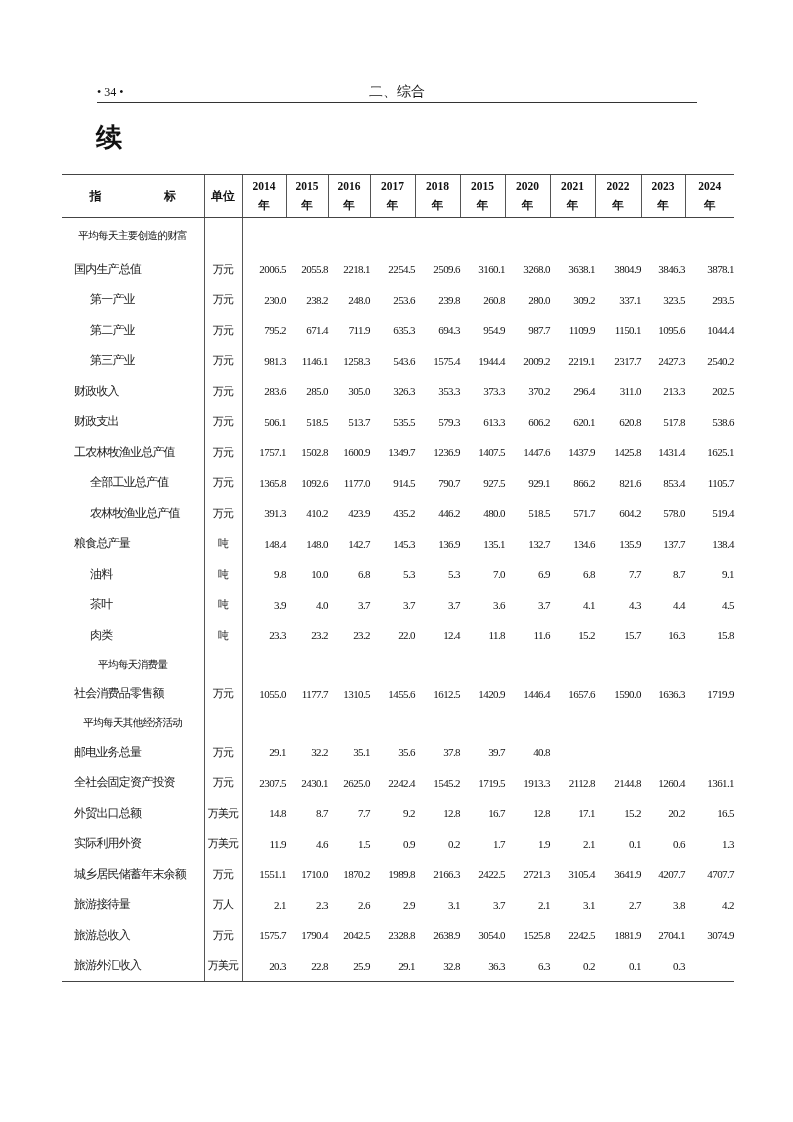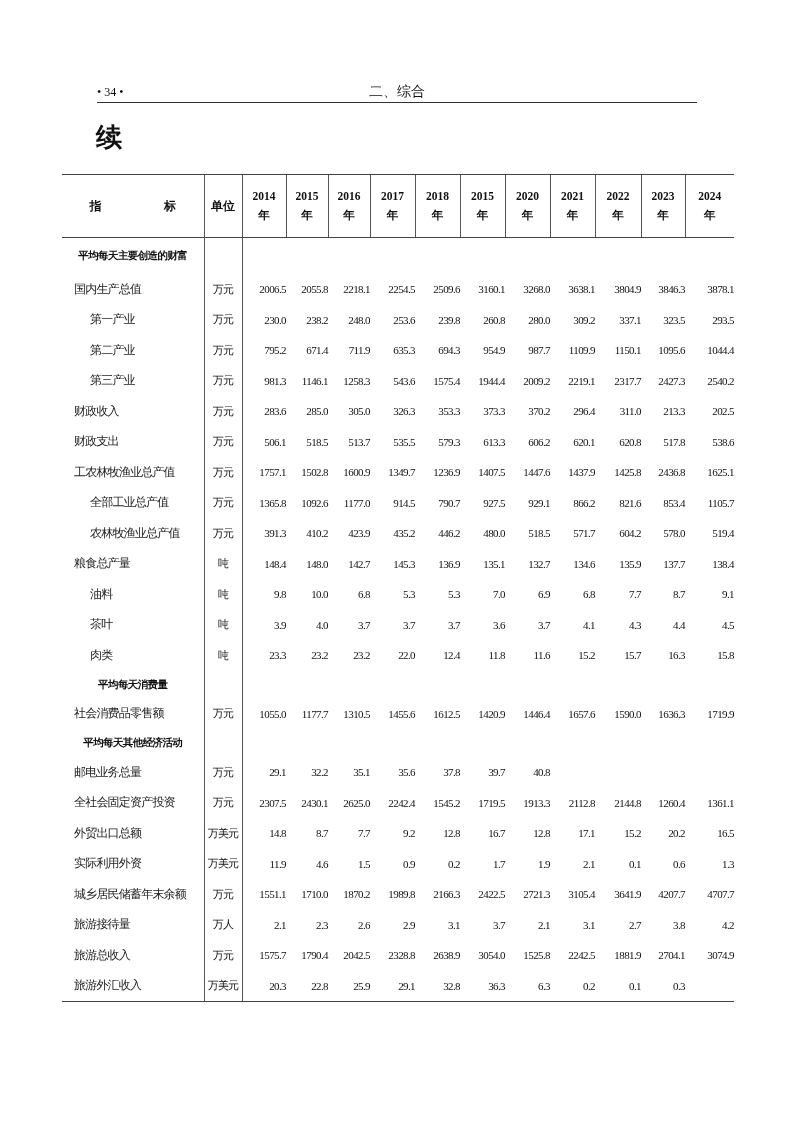--- a/index.html
+++ b/index.html
@@ -4,33 +4,33 @@
 <style>
   html, body { margin:0; padding:0; background:#ffffff; }
   body { width:793px; height:1122px; position:relative; overflow:hidden;
          font-family:"Liberation Serif","DejaVu Serif",serif; color:#111; }
   .header { position:absolute; left:97px; top:80px; width:600px; height:22px; border-bottom:1.3px solid #333; }
   .page-num { position:absolute; left:0; top:5px; font-size:12px; }
   .section-title { position:absolute; left:0; right:0; top:3px; text-align:center; font-size:14px; font-family:"DejaVu Sans",sans-serif; }
   .cont { position:absolute; left:96px; top:120px; font-size:26px; font-weight:bold; font-family:"DejaVu Serif",serif; }
   table.main { position:absolute; left:62px; top:174px; width:672px; border-collapse:collapse; table-layout:fixed; font-size:11px; }
   table.main th, table.main td { padding:0; }
-  thead tr { height:63px; }
+  thead tr { height:43px; }
   thead th { border-top:1.5px solid #444; border-bottom:1.3px solid #444; border-left:1px solid #555; font-weight:bold; text-align:center; line-height:19px; font-size:11.5px; }
   thead th:first-child { border-left:none; }
   thead th.yr { font-family:"Liberation Serif",serif; }
   .ind-h { font-family:"DejaVu Sans",sans-serif; font-size:12px; letter-spacing:0; }
   .ind-h span { display:inline-block; }
   .unit-h { font-family:"DejaVu Sans",sans-serif; font-size:12px;margin-left:13px; }
   tbody td { height:30.5px; text-align:right; padding-right:8px; font-size:11px; letter-spacing:-0.6px; vertical-align:middle; }
   tbody td.lbl { text-align:left; padding-left:12px; padding-right:0; font-family:Liberation Mono, monospace; font-size:12px; letter-spacing:-0.8px; color:#222; border-right:1px solid #555; white-space:nowrap; }
   tbody td.lbl.sub1 { padding-left:28px; }
   tbody td.lbl.sub2 { padding-left:28px; }
   tbody td.unit { text-align:center; padding:0; font-family:"DejaVu Sans",sans-serif; font-size:11px; letter-spacing:-0.8px; border-right:1.3px solid #555; }
-  tr.section td.sec { text-align:center; font-weight:bold; font-family:"DejaVu Sans",sans-serif; font-size:10.5px; letter-spacing:-0.6px; padding:0; border-right:1px solid #555; }
+  tr.section td.sec { text-align:center; font-weight:normal; font-family:"DejaVu Sans",sans-serif; font-size:10.5px; letter-spacing:-0.6px; padding:0; border-right:1px solid #555; }
   tr.section td.sec-unit { border-right:1.3px solid #555; }
   tr.section td { height:28px; }
   tbody tr:last-child td { border-bottom:1.3px solid #444; }
   tr.first-sec td { height:36px; }
 </style>
 </head>
 <body>
 
 <div class="header">
   <span class="page-num">• 34 •</span>
@@ -210,21 +210,21 @@
         <td class="unit">万元</td>
         <td>1757.1</td>
         <td>1502.8</td>
         <td>1600.9</td>
         <td>1349.7</td>
         <td>1236.9</td>
         <td>1407.5</td>
         <td>1447.6</td>
         <td>1437.9</td>
         <td>1425.8</td>
-        <td>2436.8</td>
+        <td>1431.4</td>
         <td>1625.1</td>
       </tr>
       <tr>
         <td class="lbl sub1">全部工业总产值</td>
         <td class="unit">万元</td>
         <td>1365.8</td>
         <td>1092.6</td>
         <td>1177.0</td>
         <td>914.5</td>
         <td>790.7</td>

